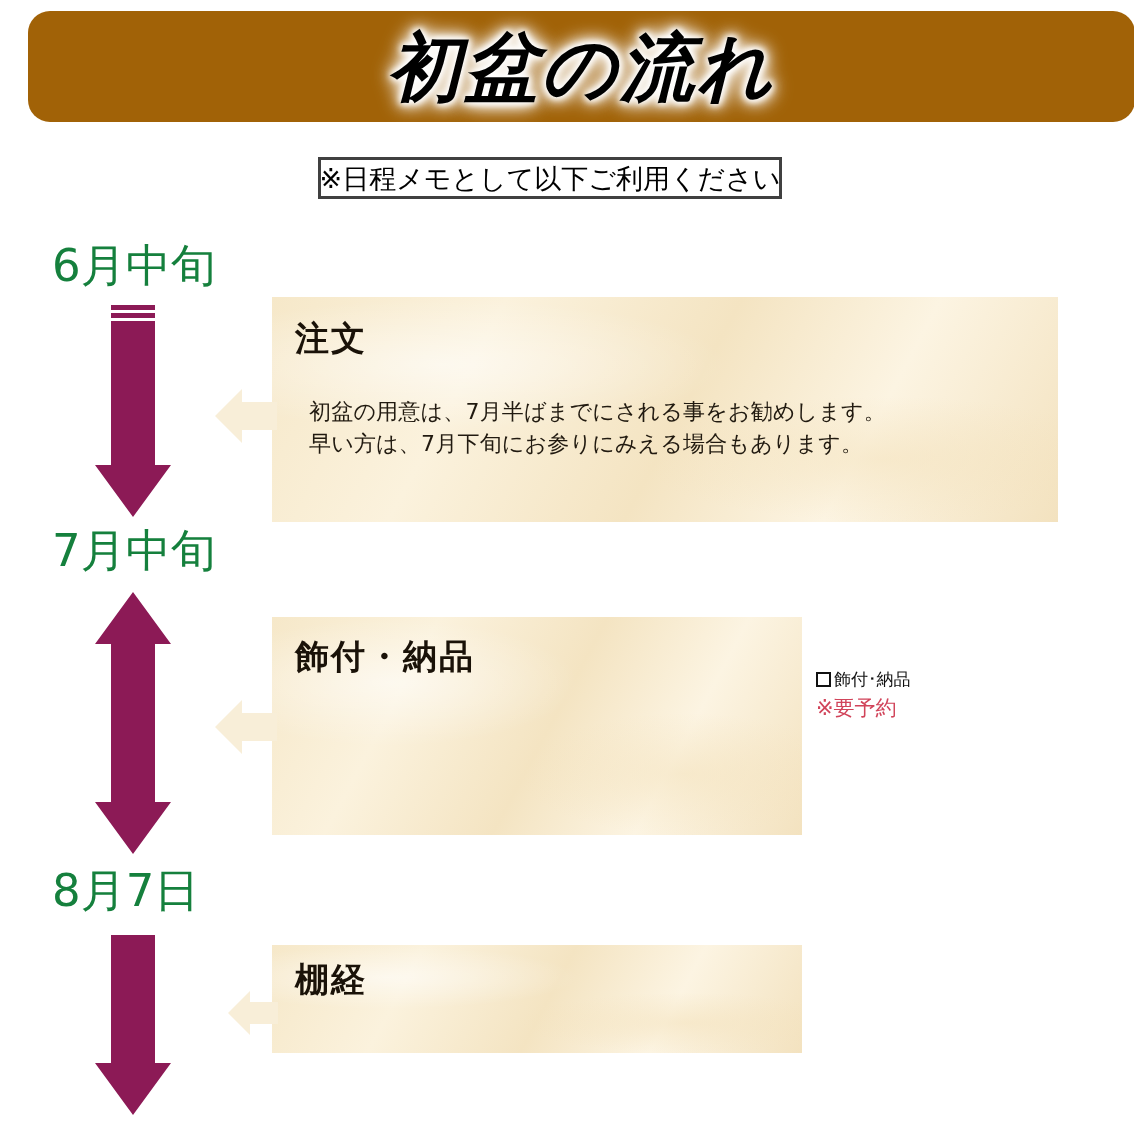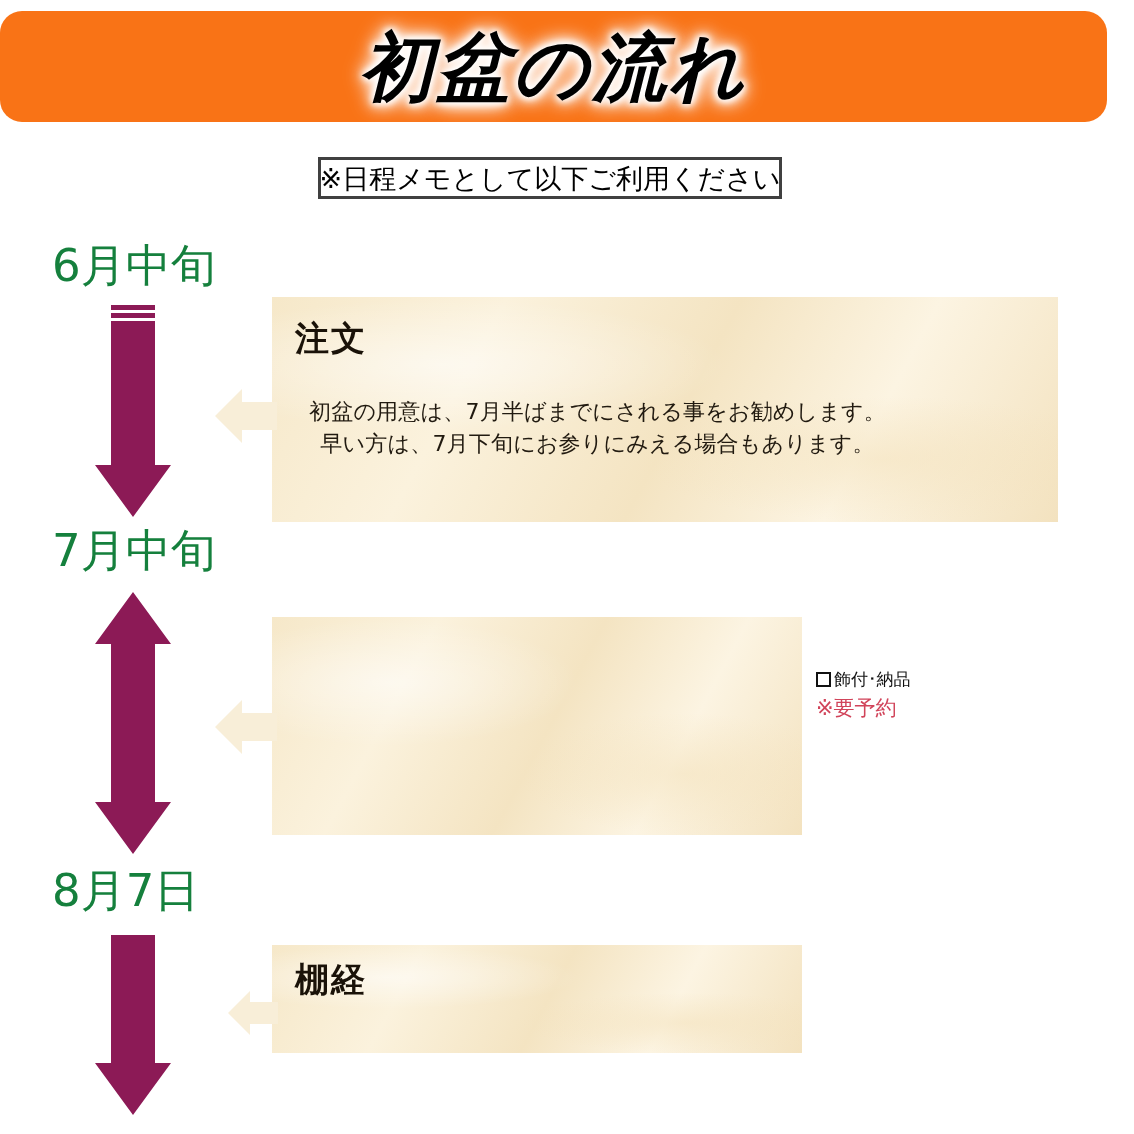--- a/index.html
+++ b/index.html
@@ -13,26 +13,26 @@
     height: 1134px;
     position: relative;
     overflow: hidden;
     font-family: "DejaVu Sans", "Liberation Sans", sans-serif;
     -webkit-font-smoothing: antialiased;
   }
 
   
   #banner {
     position: absolute;
-    left: 0;
+    left: 28px;
     top: 11px;
     width: 1107px;
     height: 111px;
     border-radius: 22px;
-    background: #f97316;
+    background: #a16207;
   }
   #banner-title {
     position: absolute;
     left: 0;
     top: 0;
     width: 100%;
     height: 111px;
     display: flex;
     align-items: center;
     justify-content: center;
@@ -169,41 +169,42 @@
 <div class="date-label" style="left:52px; top:243px;">6月中旬</div>
 
 <div class="arrow" style="left:95px; top:305px;">
   <svg width="76" height="212" viewBox="0 0 76 212" xmlns="http://www.w3.org/2000/svg">
     <rect x="16" y="0" width="44" height="5" fill="#8c1a56"></rect>
     <rect x="16" y="8" width="44" height="5" fill="#8c1a56"></rect>
     <path d="M16 16 H60 V160 H76 L38 212 L0 160 H16 Z" fill="#8c1a56"></path>
   </svg>
 </div>
 
-<div class="panel" style="left:272px; top:297px; width:786px; height:225px;text-align:center;">
+<div class="panel" style="left:272px; top:297px; width:786px; height:225px;">
   <div class="panel-title" style="left:23px; top:24px;">注文</div>
   <div class="panel-body" style="left:37px; top:99px;">初盆の用意は、7月半ばまでにされる事をお勧めします。
 早い方は、7月下旬にお参りにみえる場合もあります。</div>
 </div>
 
 <div class="tab-arrow" style="left:215px; top:389px;">
   <svg width="62" height="54" viewBox="0 0 62 54" xmlns="http://www.w3.org/2000/svg">
     <path d="M62 13 H27 V0 L0 27 L27 54 V41 H62 Z" fill="#f8eed8"></path>
   </svg>
 </div>
 
 <div class="date-label" style="left:52px; top:528px;">7月中旬</div>
 
 <div class="arrow" style="left:95px; top:592px;">
   <svg width="76" height="262" viewBox="0 0 76 262" xmlns="http://www.w3.org/2000/svg">
     <path d="M38 0 L76 52 H60 V210 H76 L38 262 L0 210 H16 V52 H0 Z" fill="#8c1a56"></path>
   </svg>
 </div>
 
 <div class="panel" style="left:272px; top:617px; width:530px; height:218px;">
+  <div class="panel-title" style="left:23px; top:22px;">飾付・納品</div>
 </div>
 
 <div class="tab-arrow" style="left:215px; top:700px;">
   <svg width="62" height="54" viewBox="0 0 62 54" xmlns="http://www.w3.org/2000/svg">
     <path d="M62 13 H27 V0 L0 27 L27 54 V41 H62 Z" fill="#f8eed8"></path>
   </svg>
 </div>
 
 <div id="side-note">
   <div class="checkline">

